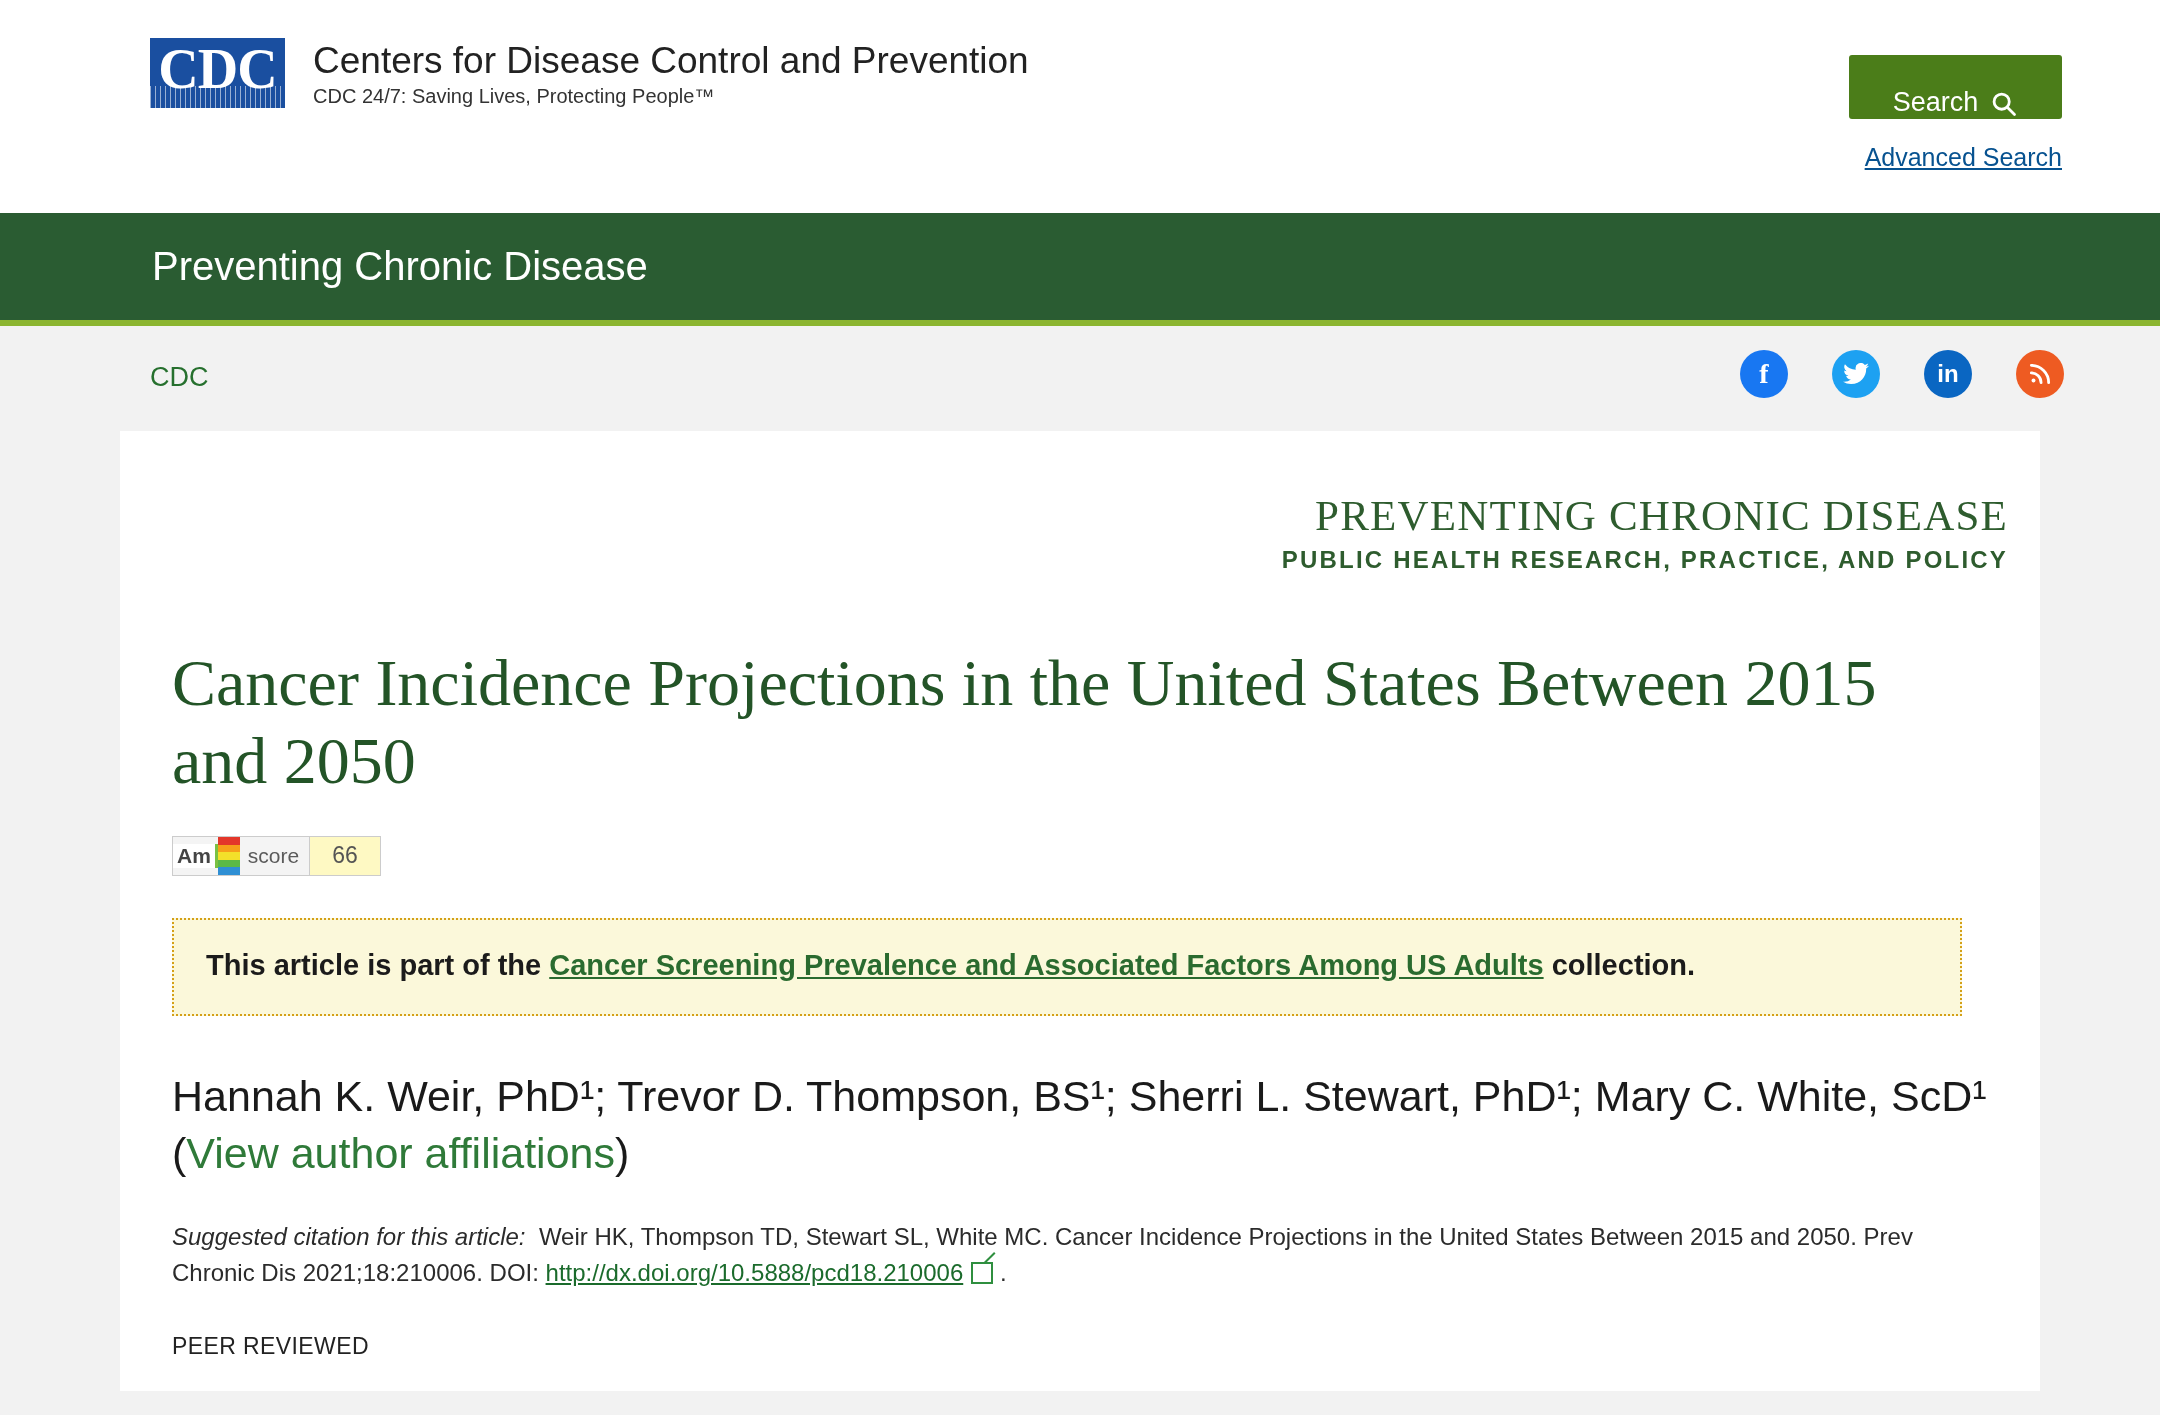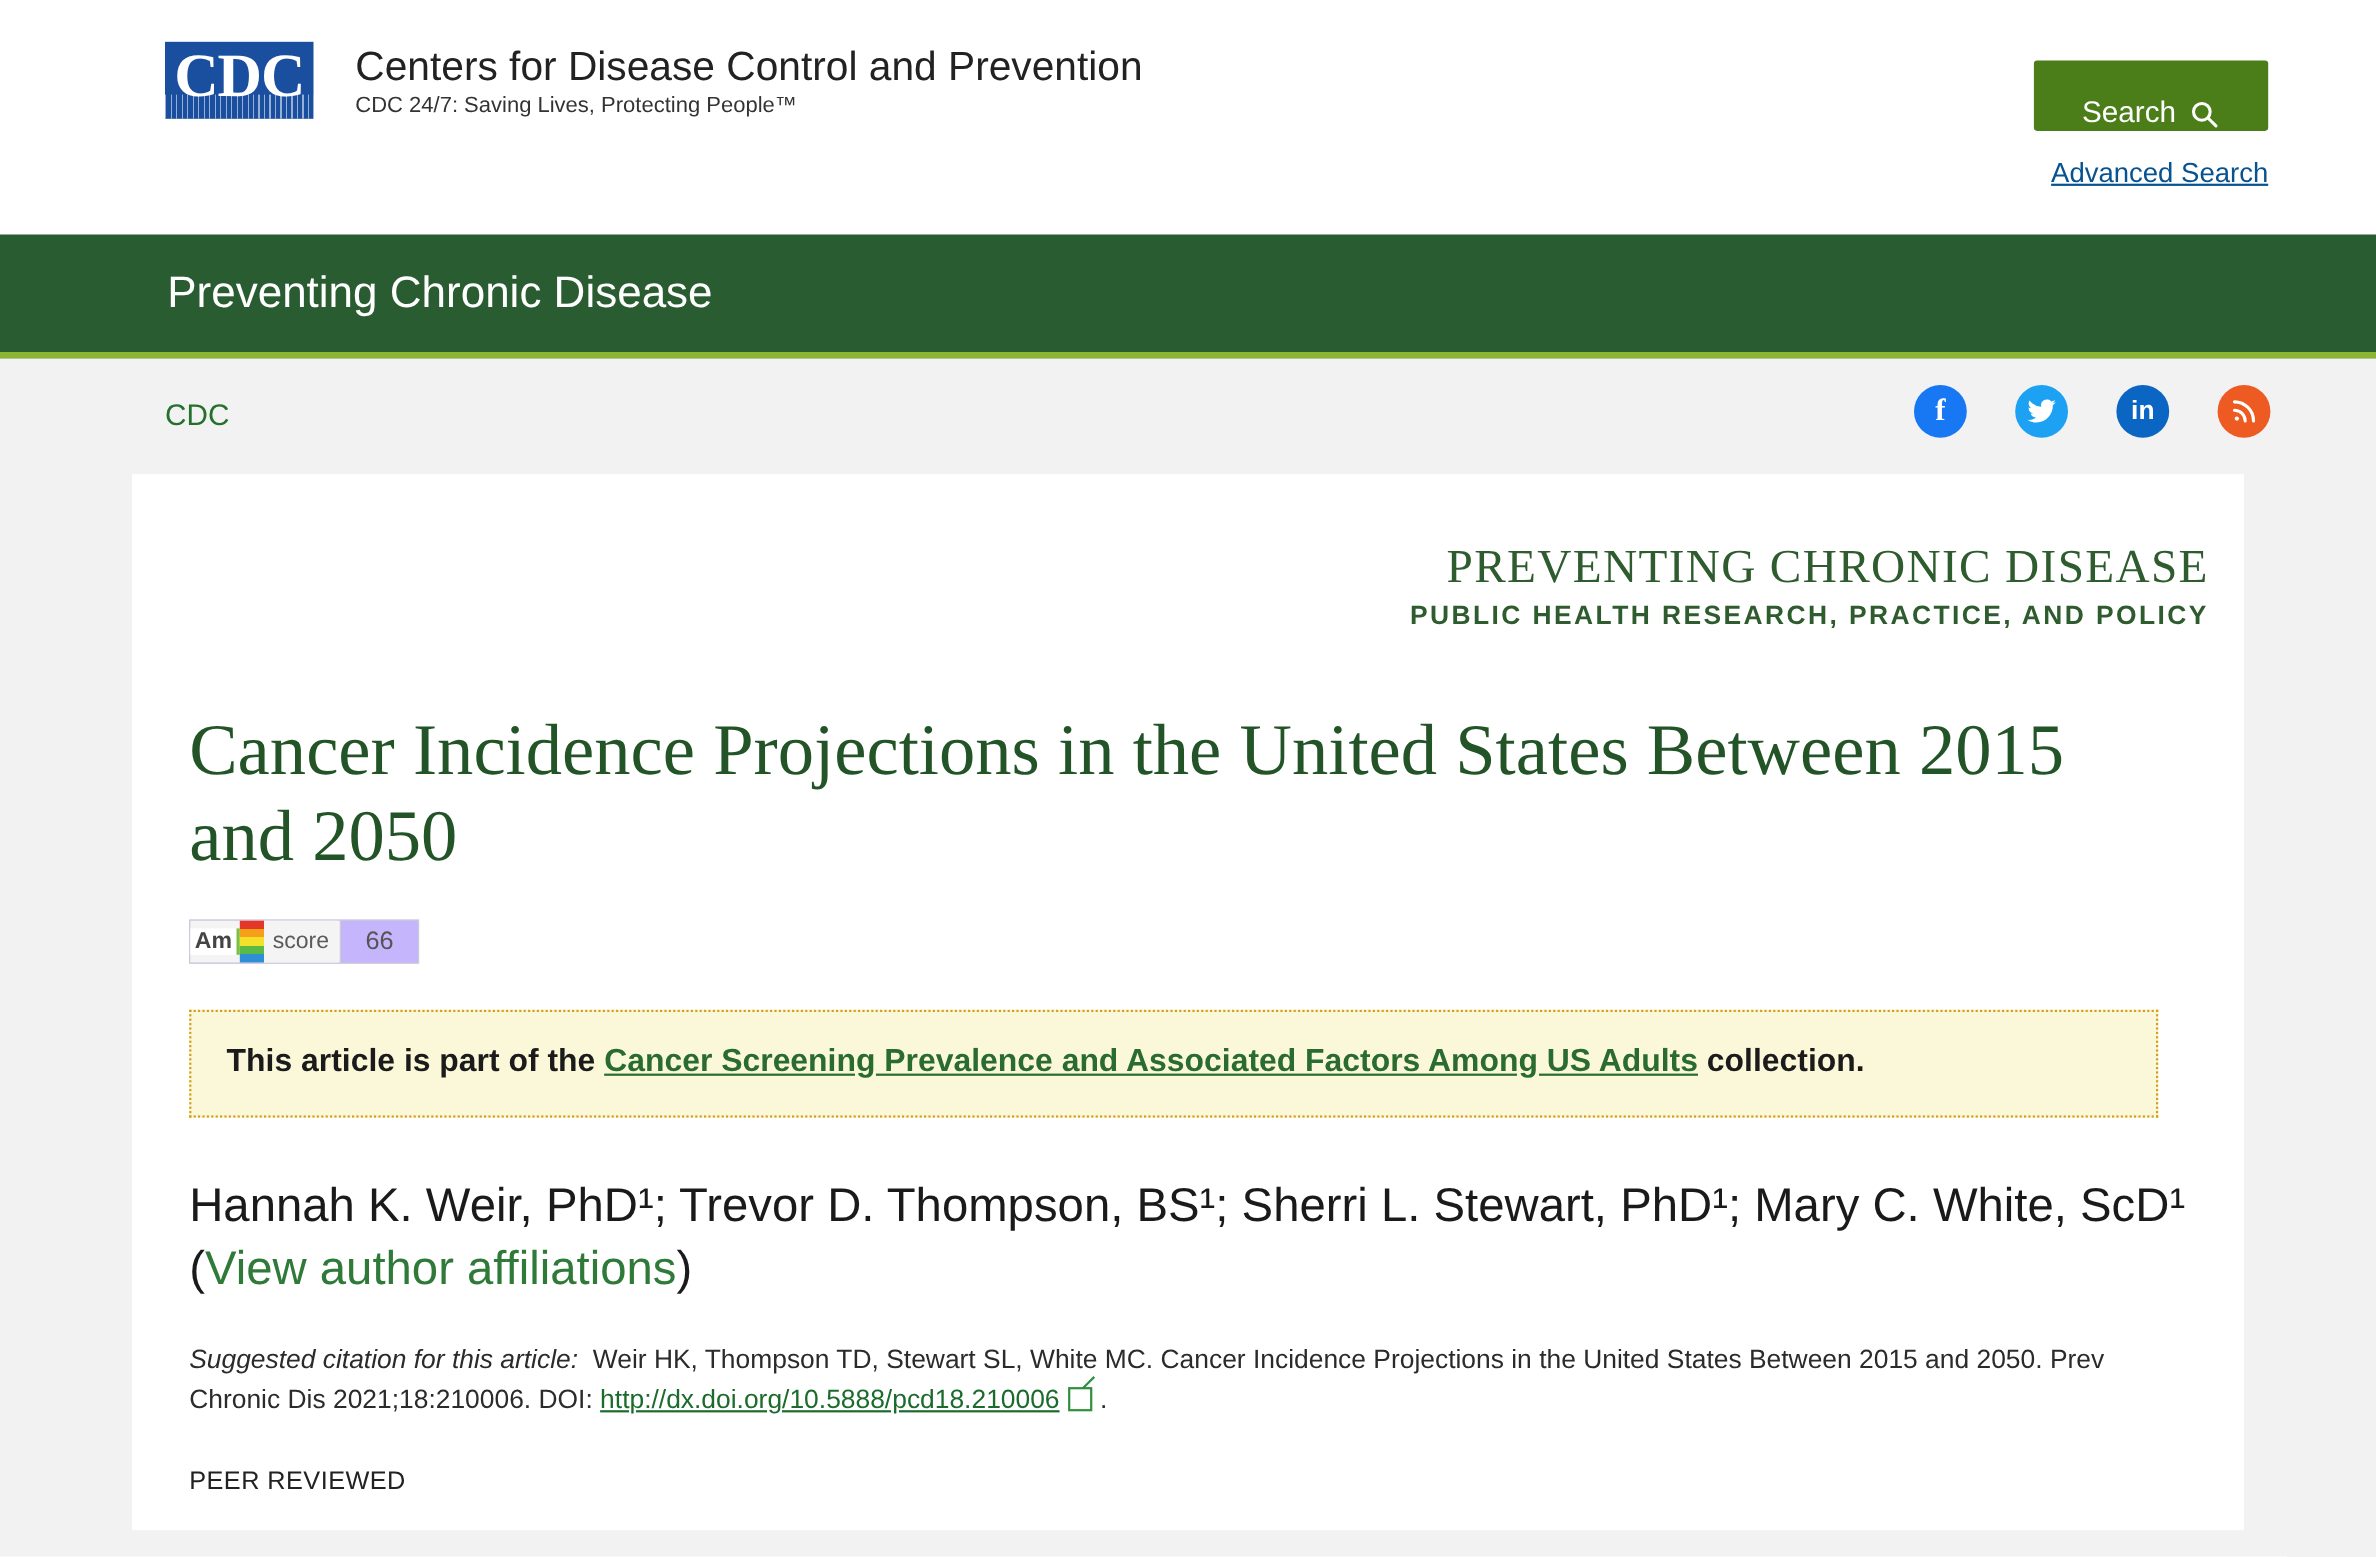--- a/index.html
+++ b/index.html
@@ -47,21 +47,21 @@
   }
   .cdc-logo .stripes {
     position: absolute;
     left: 0; bottom: 0;
     width: 135px; height: 22px;
     background: repeating-linear-gradient(90deg,
       rgba(255,255,255,0.55) 0px, rgba(255,255,255,0.55) 1px,
       rgba(26,79,160,0) 1px, rgba(26,79,160,0) 5px);
   }
   .cdc-title-wrap {
-    margin-left: 38px;
+    margin-left: 28px;
     padding-top: 2px;
   }
   .cdc-title {
     font-size: 37px;
     color: #222222;
     line-height: 1.12;
     white-space: nowrap;
   }
   .cdc-tagline {
     font-size: 20px;
@@ -193,21 +193,21 @@
   }
   .meta-text {
     font-size: 31px;
     color: #333333;
   }
   .altmetric {
     display: flex;
     align-items: center;
     height: 40px;
     border: 1px solid #cccccc;
-    background: #c4b5fd;
+    background: #fef9c3;
   }
   .altmetric .am-badge {
     display: flex;
     height: 38px;
     align-items: center;
     background: #f4f4f4;
     padding: 0 2px 0 0;
   }
   .am-am {
     background: #ffffff;

